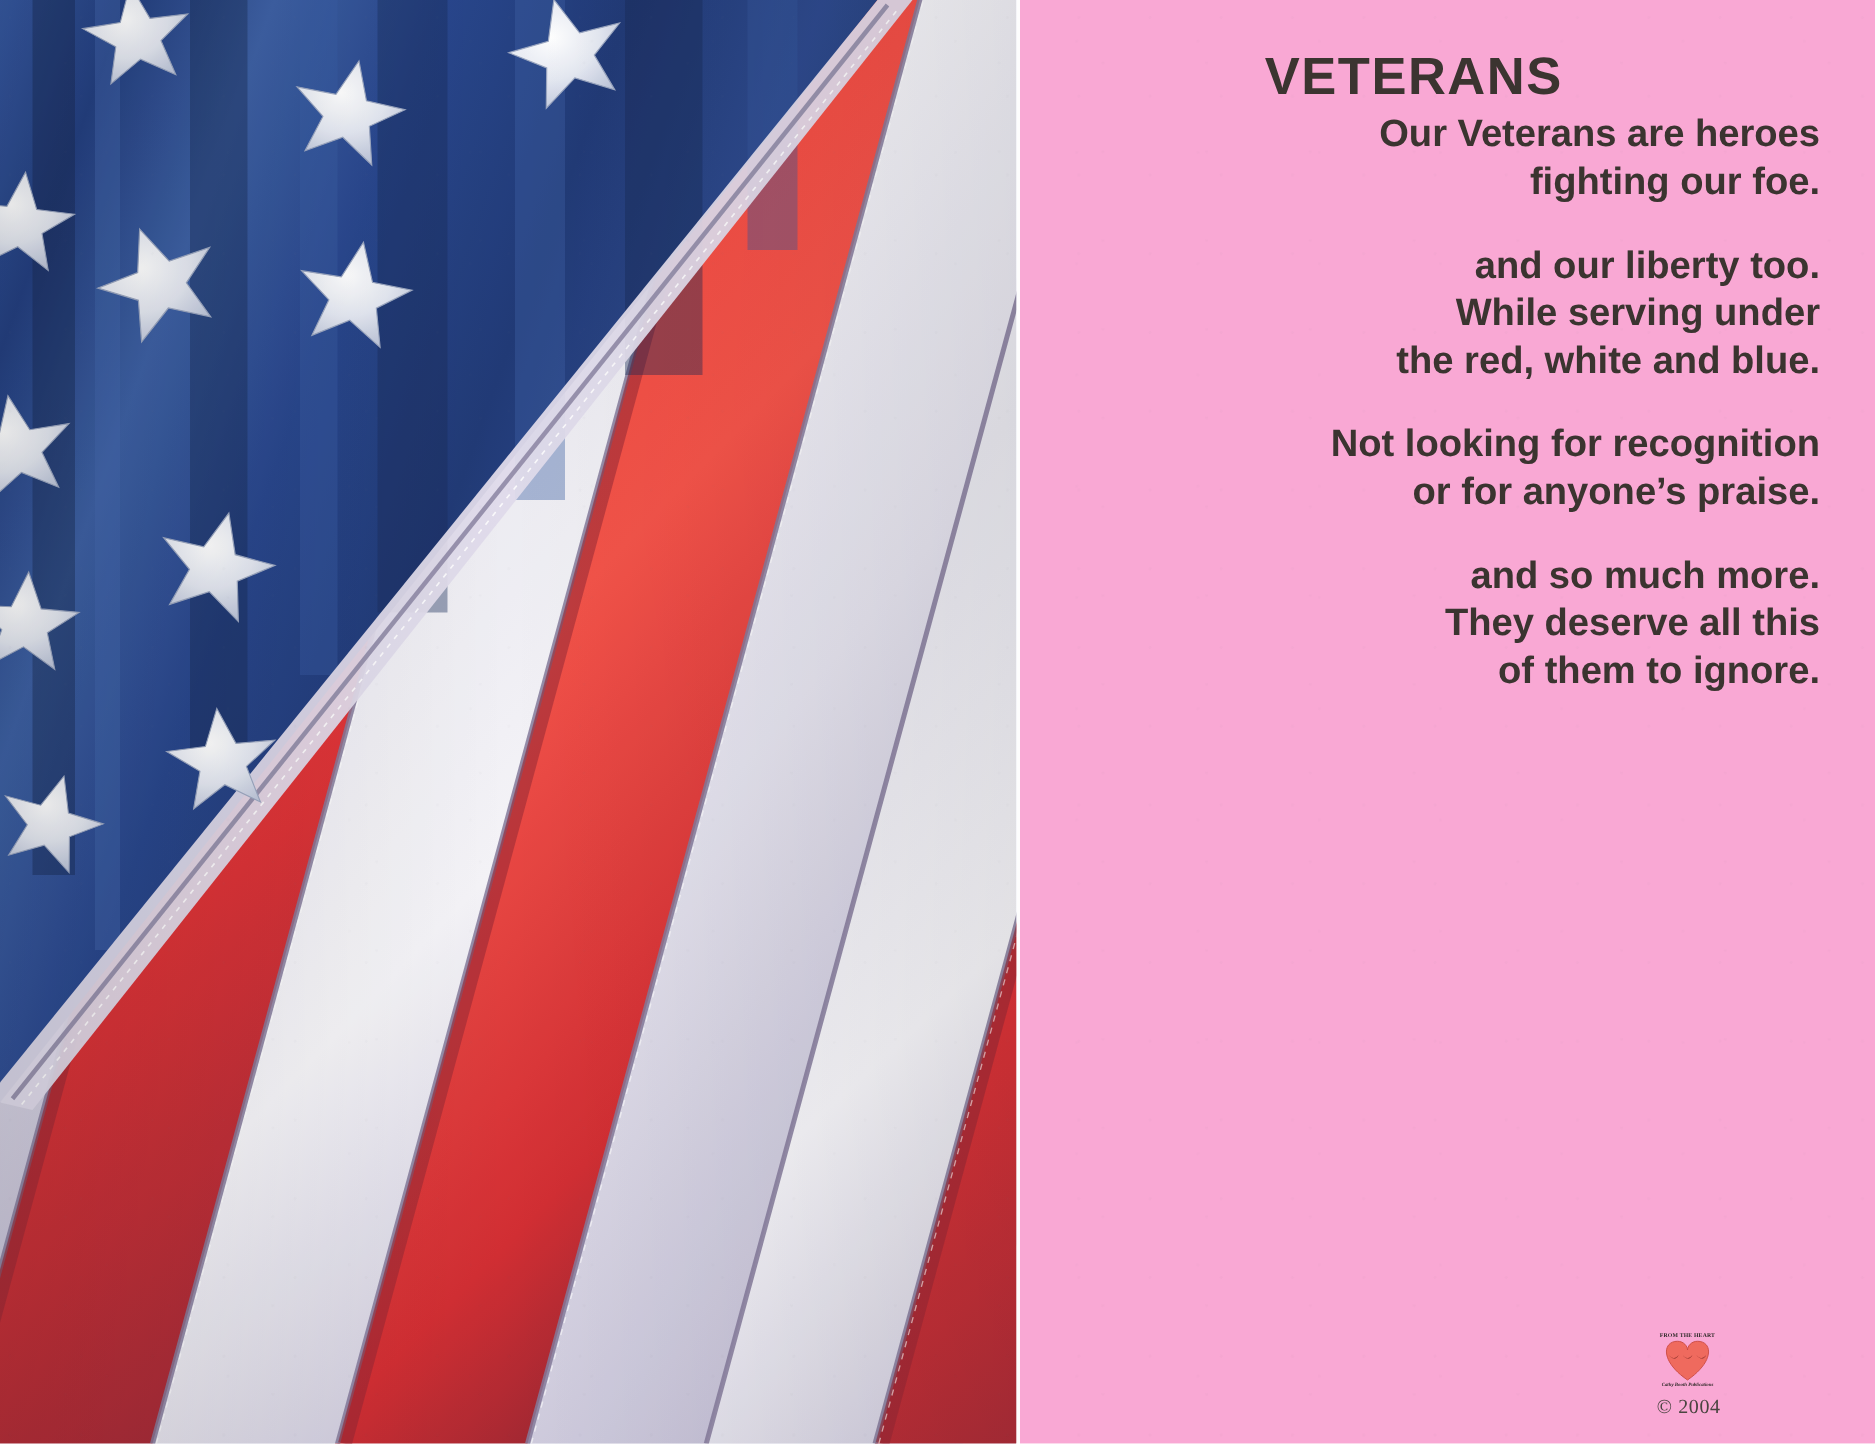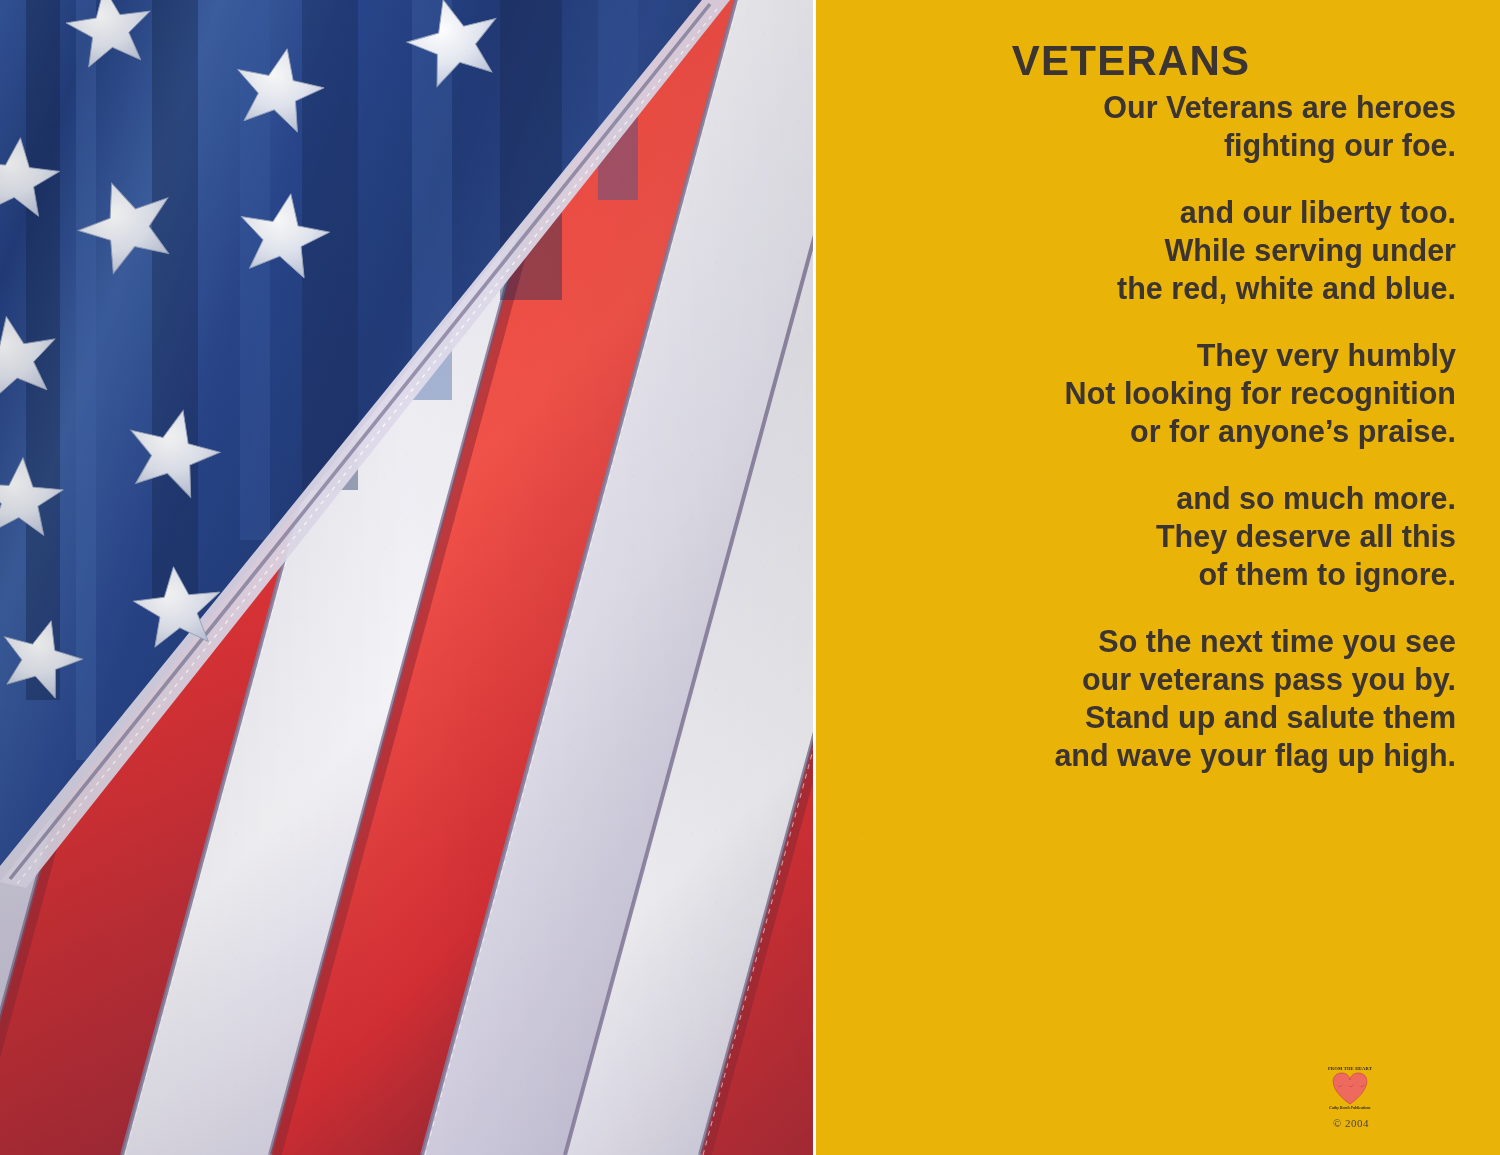--- a/index.html
+++ b/index.html
@@ -41,21 +41,21 @@
     display: block;
   }
 
   
   #poem-column {
     position: absolute;
     left: 816px;
     top: 0;
     width: 684px;
     height: 1155px;
-    background: #eab308;
+    background: #f9a8d4;
   }
 
   #page-title {
     position: absolute;
     left: 0;
     top: 9px;
     width: 630px;
     text-align: center;
     font-family: "Liberation Sans", sans-serif;
     font-weight: bold;
@@ -108,21 +108,21 @@
   }
   #logo-svg { display: block; width: 60px; height: 50px; }
 
   #copyright {
     position: absolute;
     left: 440px;
     top: 1117px;
     width: 190px;
     text-align: center;
     font-family: "Liberation Serif", serif;
-    font-size: 11px;
+    font-size: 16px;
     color: #4a4440;
     letter-spacing: 0.5px;
   }
 
   
   #scan-noise {
     position: absolute;
     inset: 0;
     pointer-events: none;
     opacity: .30;
@@ -371,37 +371,30 @@
         <div class="poem-line">fighting our foe.</div>
       </div>
 
       <div class="stanza">
         <div class="poem-line">and our liberty too.</div>
         <div class="poem-line">While serving under</div>
         <div class="poem-line">the red, white and blue.</div>
       </div>
 
       <div class="stanza">
-        <div class="poem-line">They very humbly</div>
         <div class="poem-line">Not looking for recognition</div>
         <div class="poem-line">or for anyone’s praise.</div>
       </div>
 
       <div class="stanza">
         <div class="poem-line">and so much more.</div>
         <div class="poem-line">They deserve all this</div>
         <div class="poem-line">of them to ignore.</div>
       </div>
 
-      <div class="stanza">
-        <div class="poem-line">So the next time you see</div>
-        <div class="poem-line">our veterans pass you by.</div>
-        <div class="poem-line">Stand up and salute them</div>
-        <div class="poem-line">and wave your flag up high.</div>
-      </div>
 
     </div>
 
     <div id="signature">By Cathy Booth</div>
 
     <div id="publisher-logo">
       <svg id="logo-svg" viewBox="0 0 60 50">
         <text x="30" y="7.5" text-anchor="middle" font-family="Liberation Serif, serif" font-size="4.6" font-weight="bold" fill="#2e2a28" letter-spacing="0.15">FROM THE HEART</text>
         <path d="M30 42 C 8 27, 10 11, 22 11 C 27 11, 30 15, 30 18 C 30 15, 33 11, 38 11 C 50 11, 52 27, 30 42 Z" fill="#ef6a5e" stroke="#c9483f" stroke-width="0.7"></path>
         <path d="M15 22 q4 5 8 0 q-3 6 -8 0 Z" fill="#8e332d" opacity=".85"></path>

